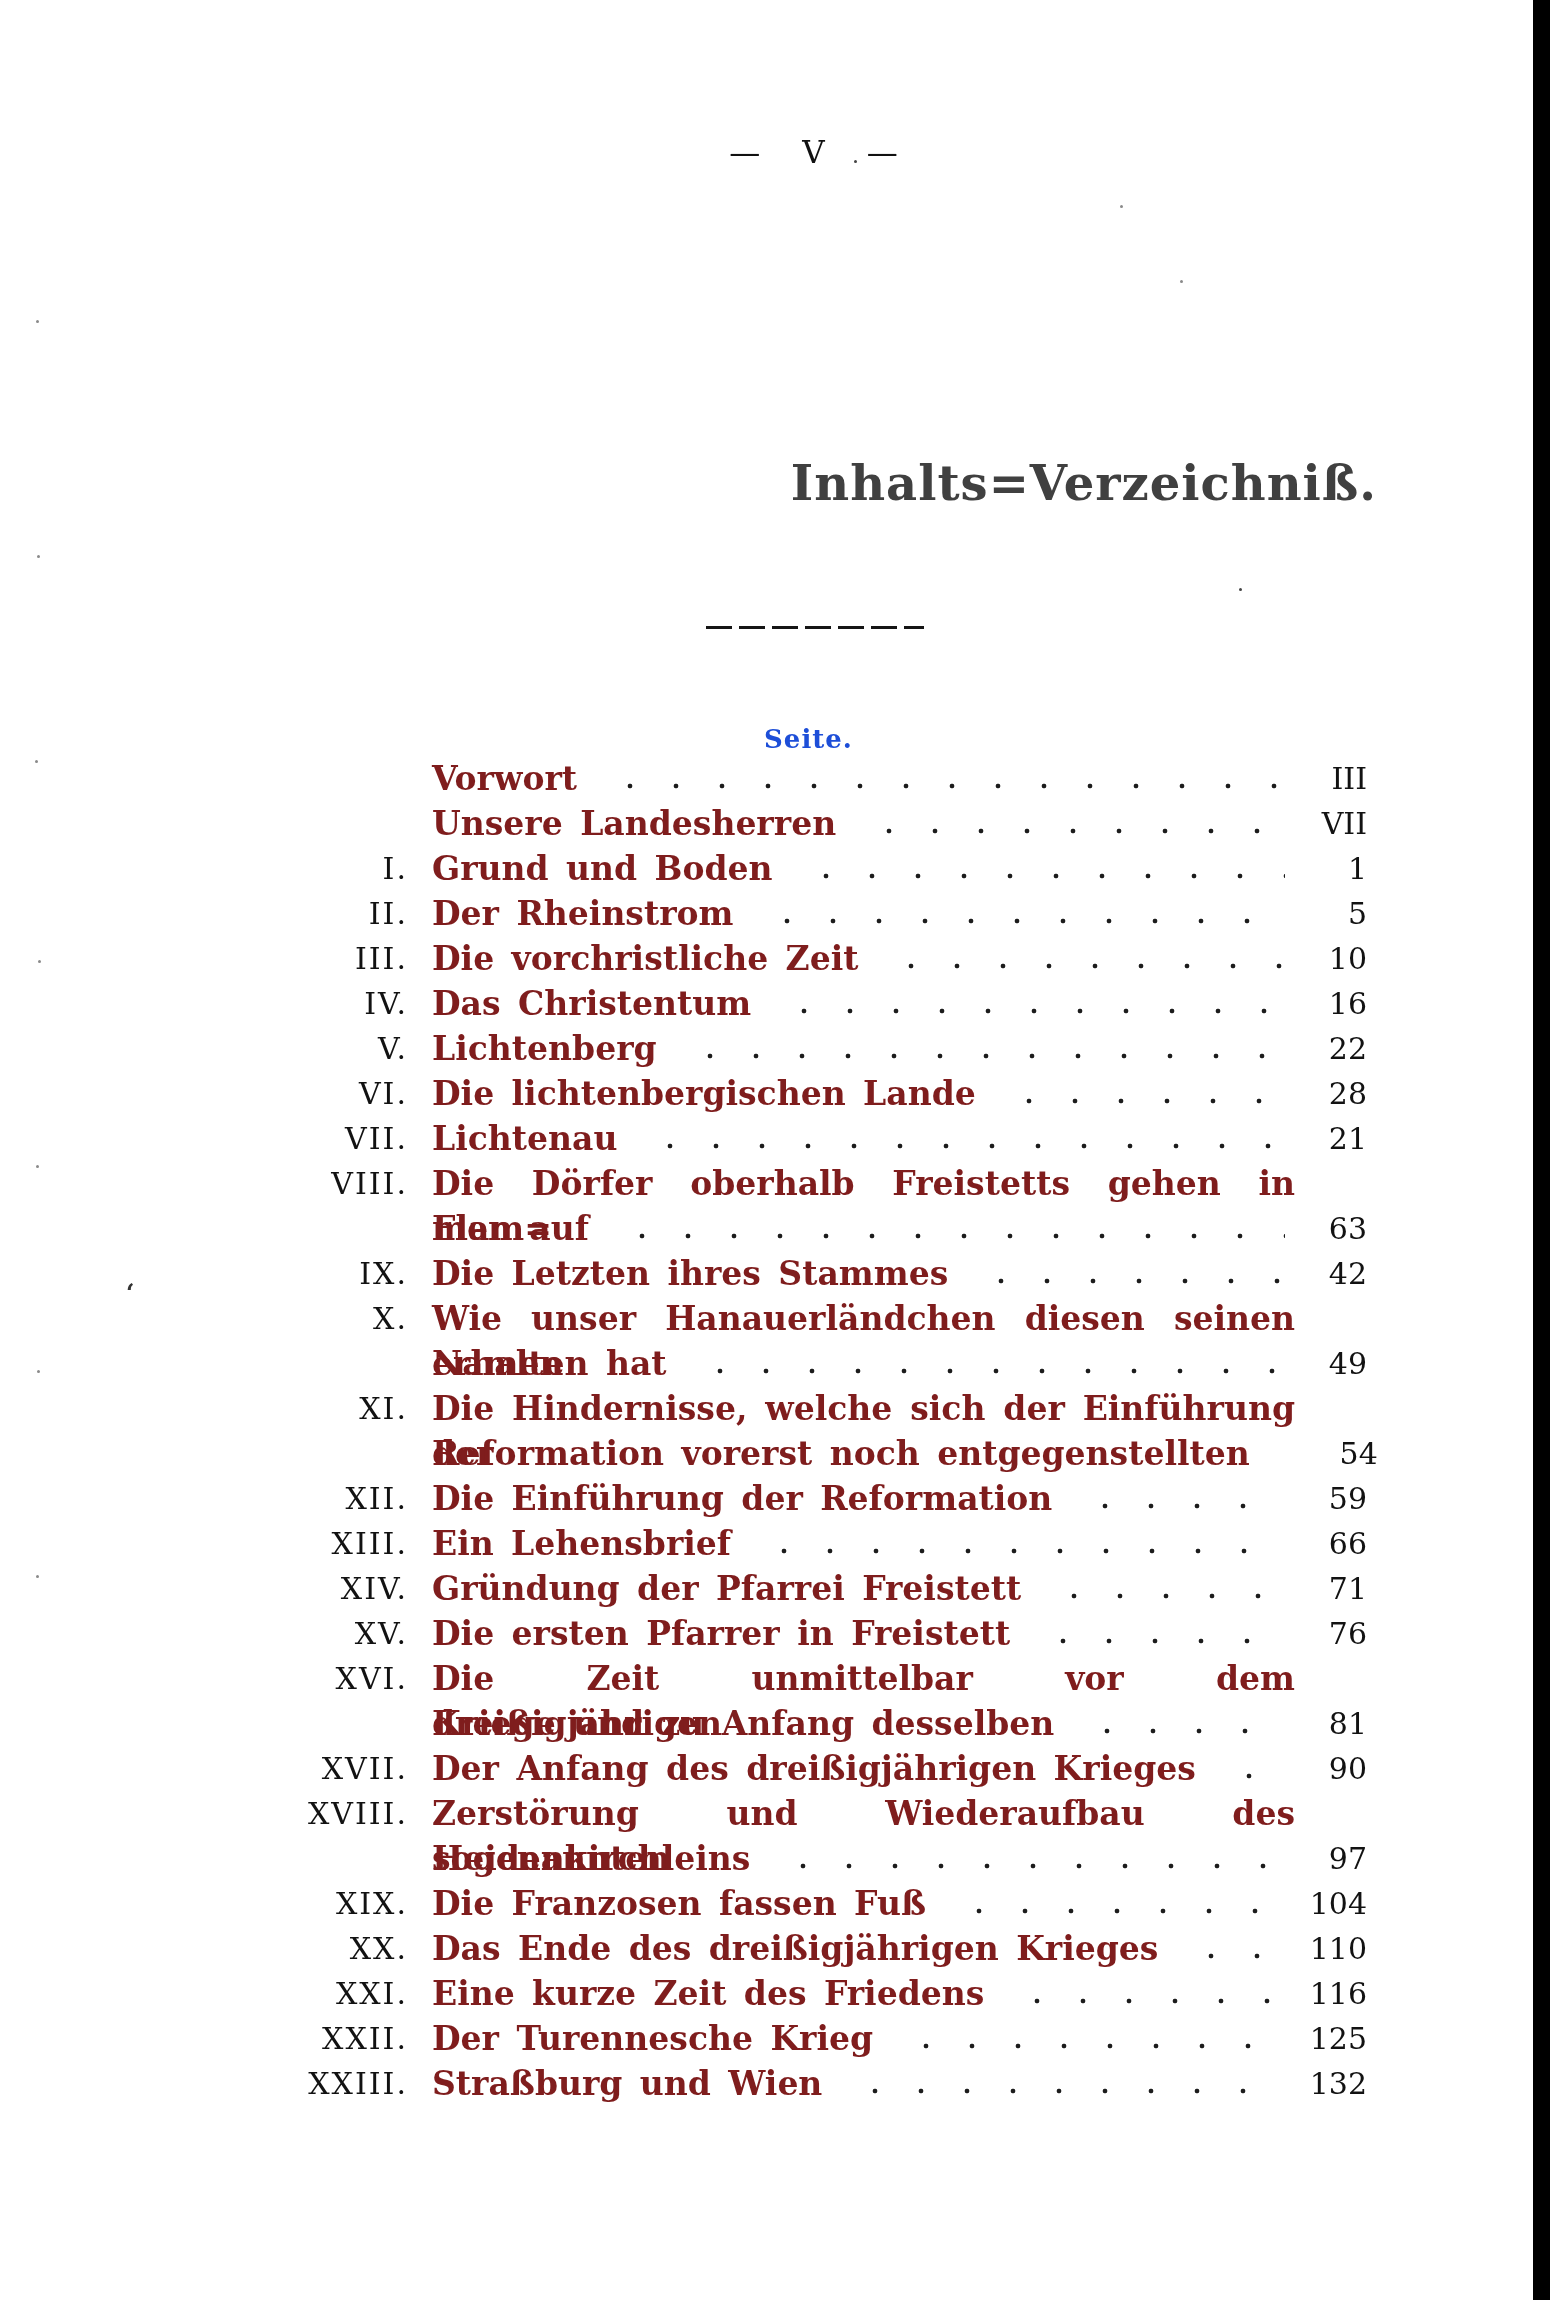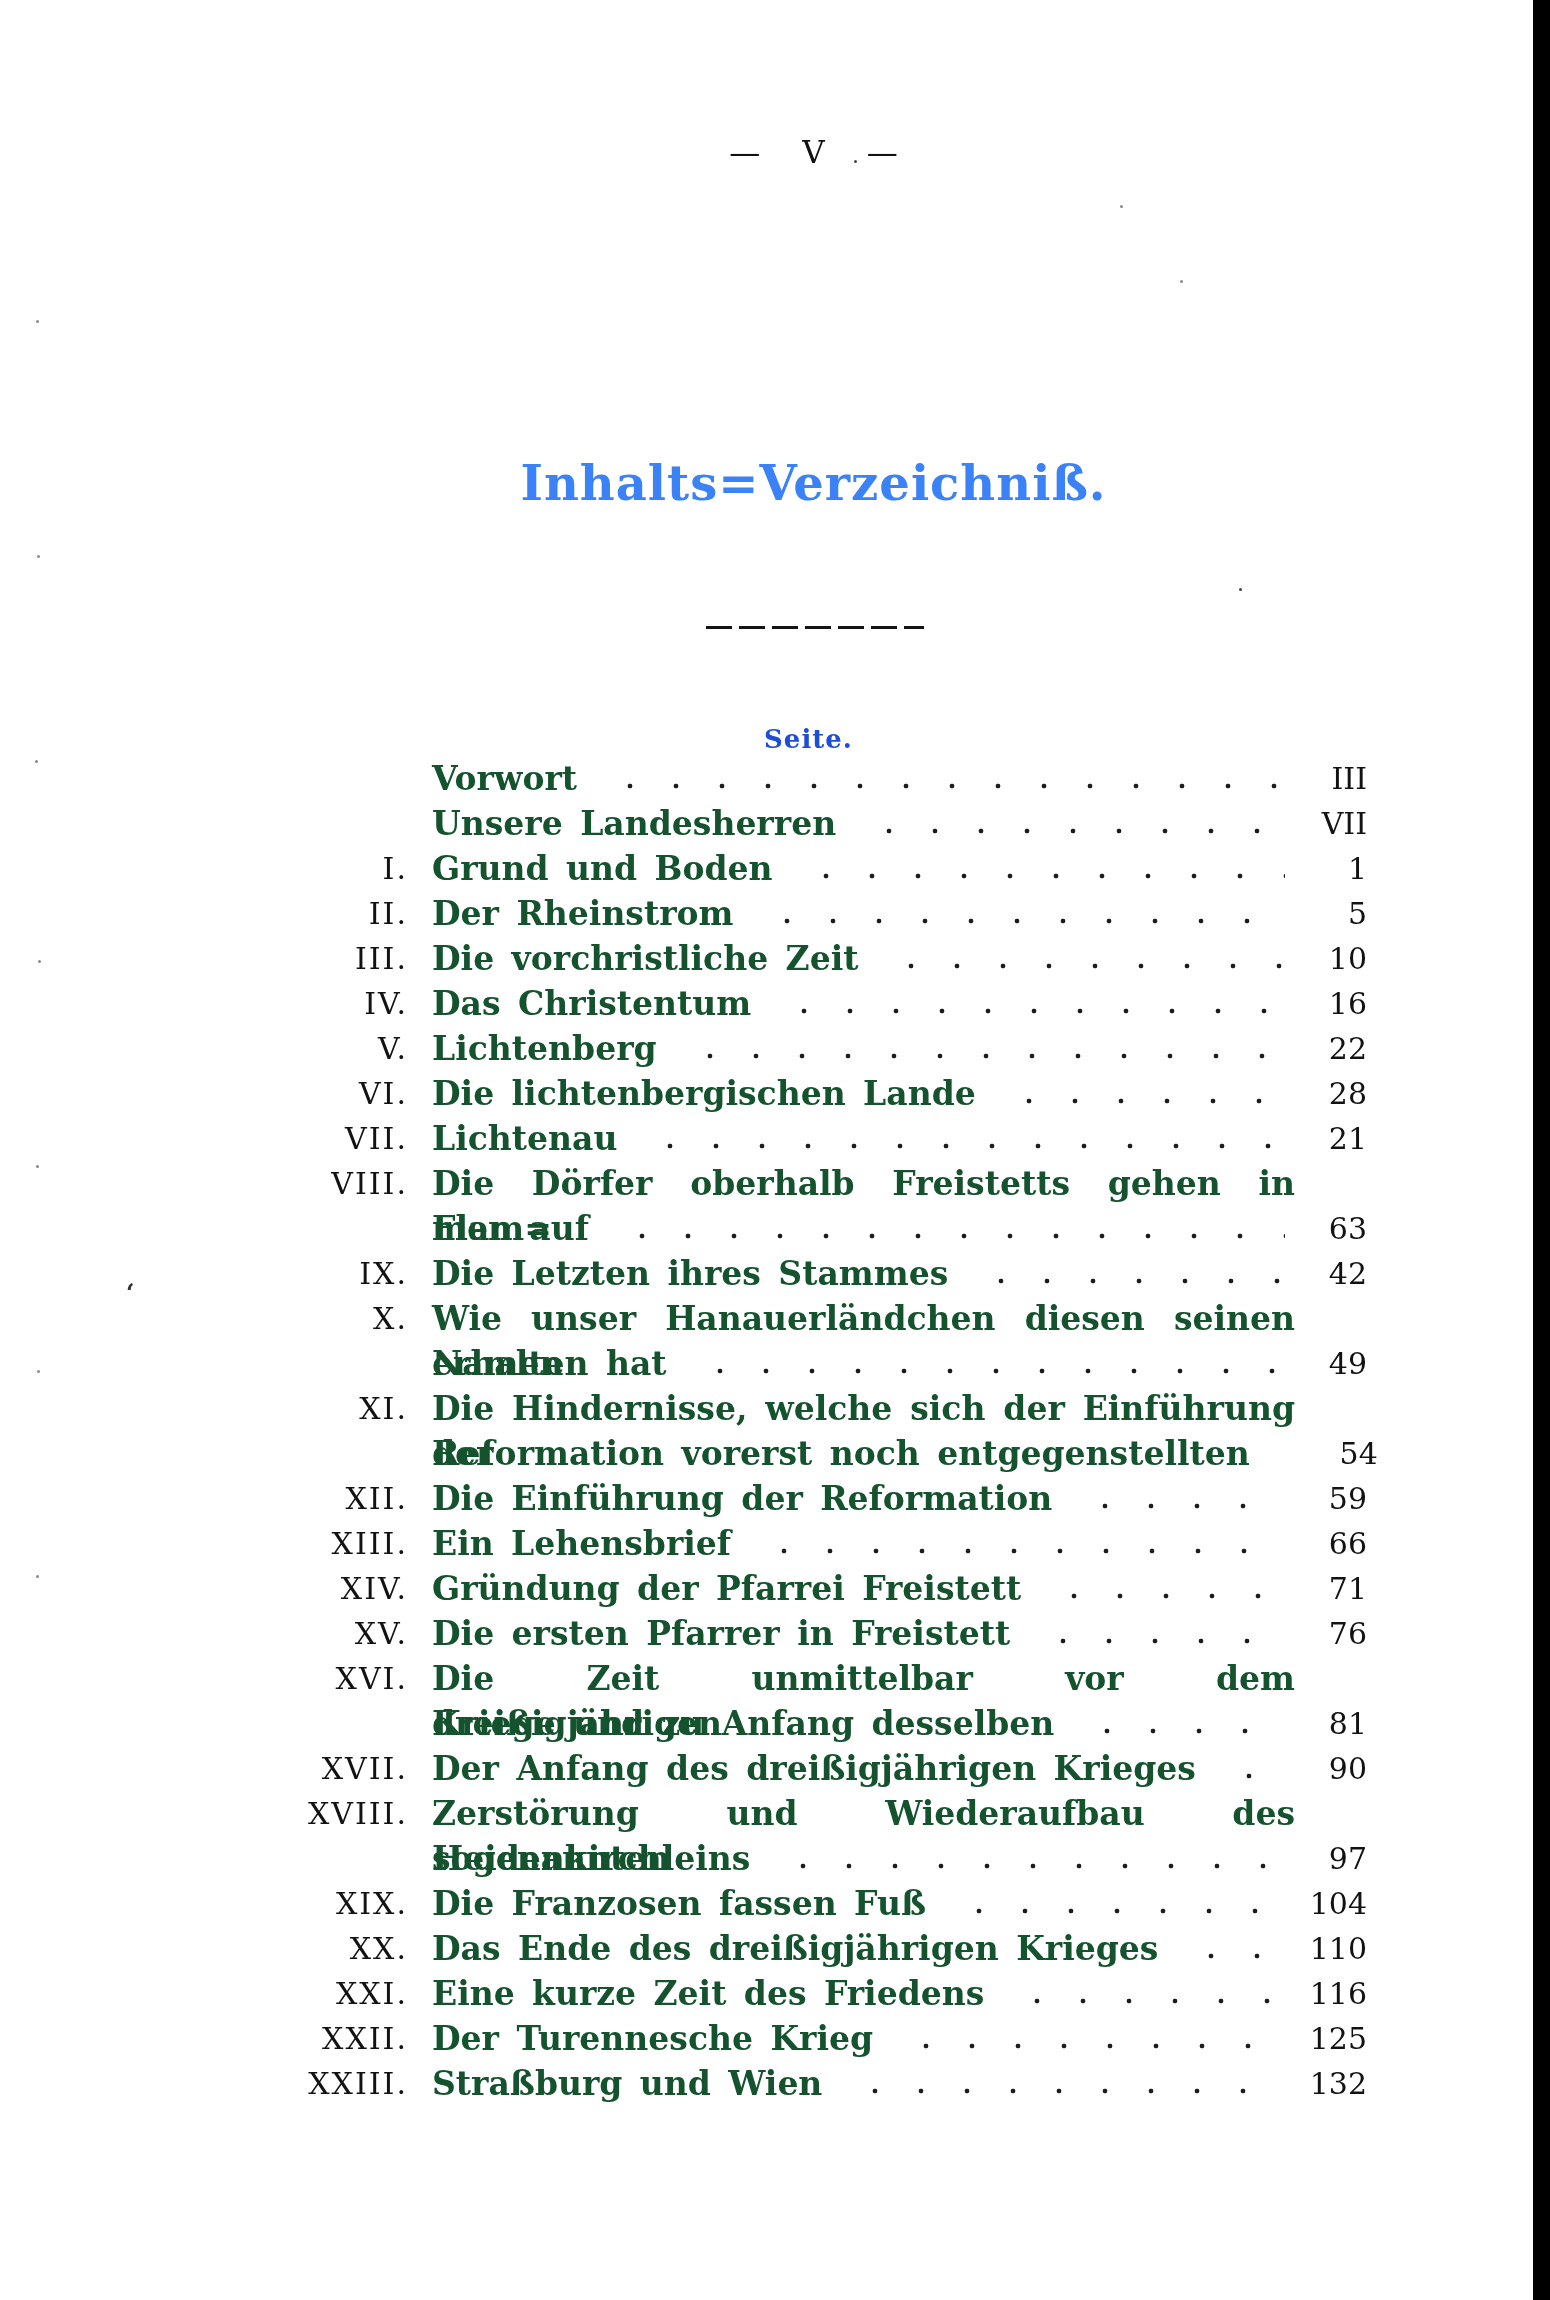--- a/index.html
+++ b/index.html
@@ -12,42 +12,42 @@
   .scan-bar{position:absolute;top:0;right:0;width:17px;height:2300px;background:#000;}
   
   .page-head{
     position:absolute;top:134px;left:250px;width:1127px;
     text-align:center;font-size:31px;font-weight:normal;color:#111;
   }
   .page-head .sp{display:inline-block;width:42px;}
   
   .toc-title{
     position:absolute;top:455px;left:250px;width:1127px;
-    text-align:center;font-size:48px;font-weight:bold;letter-spacing:1px;color:#3b82f6;
+    text-align:right;font-size:48px;font-weight:bold;letter-spacing:1px;color:#404040;
   }
   
   .divider{
     position:absolute;top:626px;left:706px;width:218px;height:3px;
     background:repeating-linear-gradient(90deg,#151515 0 26px,rgba(0,0,0,0) 26px 33px);
   }
   
   .toc{
     position:absolute;top:722px;left:250px;width:1117px;
   }
   .seite{
     display:block;text-align:center;font-size:26px;line-height:34px;
     font-weight:bold;letter-spacing:1px;color:#1d4ed8;
   }
   .row{display:flex;height:45px;line-height:45px;align-items:stretch;}
   .num{
     flex:0 0 158px;text-align:right;font-size:30px;letter-spacing:2px;
     font-weight:normal;color:#121212;white-space:nowrap;
   }
   .text{
-    margin-left:24px;font-size:33px;font-weight:bold;color:#14532d;
+    margin-left:24px;font-size:33px;font-weight:bold;color:#7f1d1d;
     white-space:nowrap;word-spacing:0.18em;
   }
   .text.justified{
     flex:1;margin-right:72px;white-space:normal;
     text-align:justify;text-align-last:justify;
   }
   .leader{
     flex:1;min-width:30px;margin-left:16px;margin-right:10px;
     background-image:radial-gradient(circle,#1c1c1c 2px,rgba(0,0,0,0) 2.7px);
     background-size:46px 10px;background-repeat:repeat-x;

